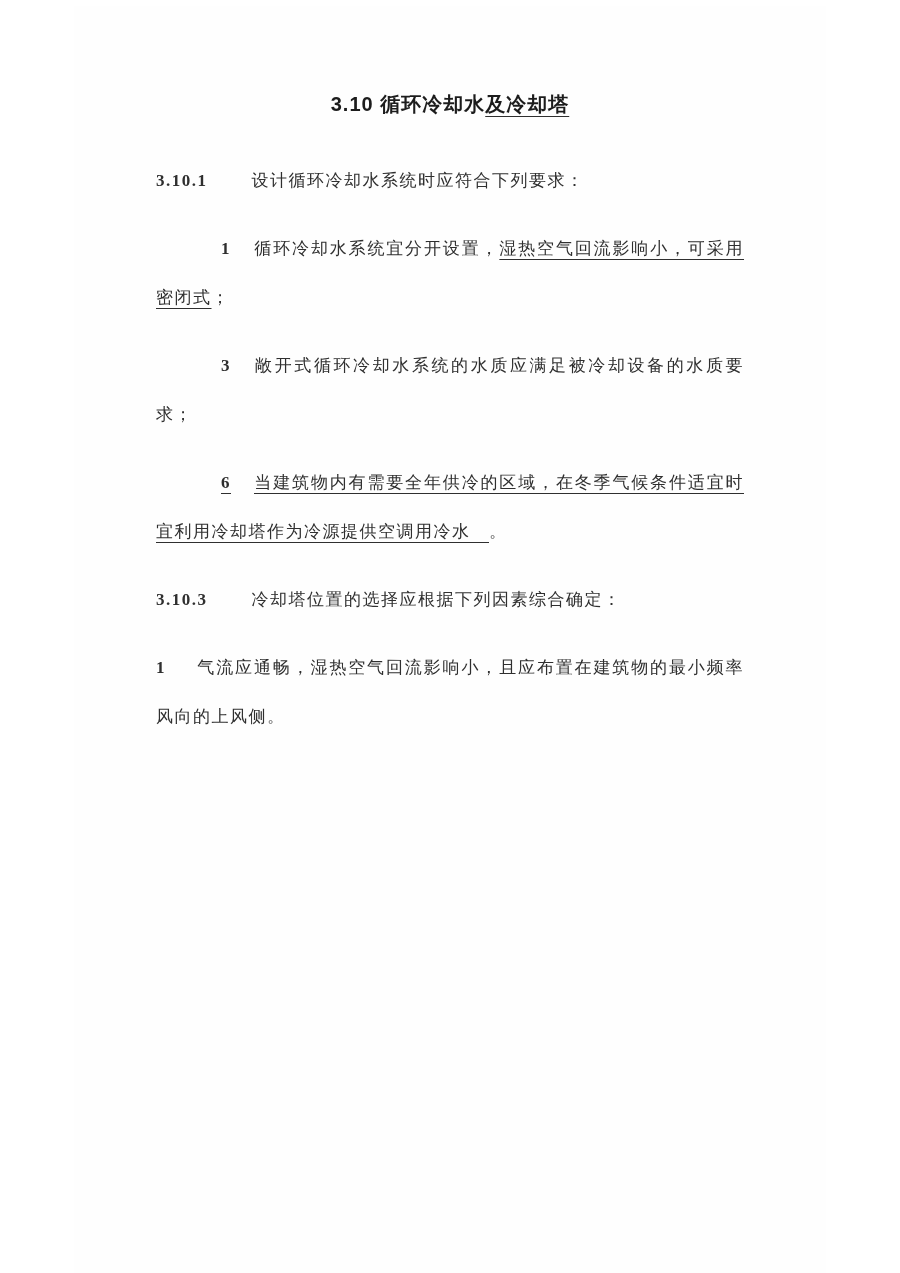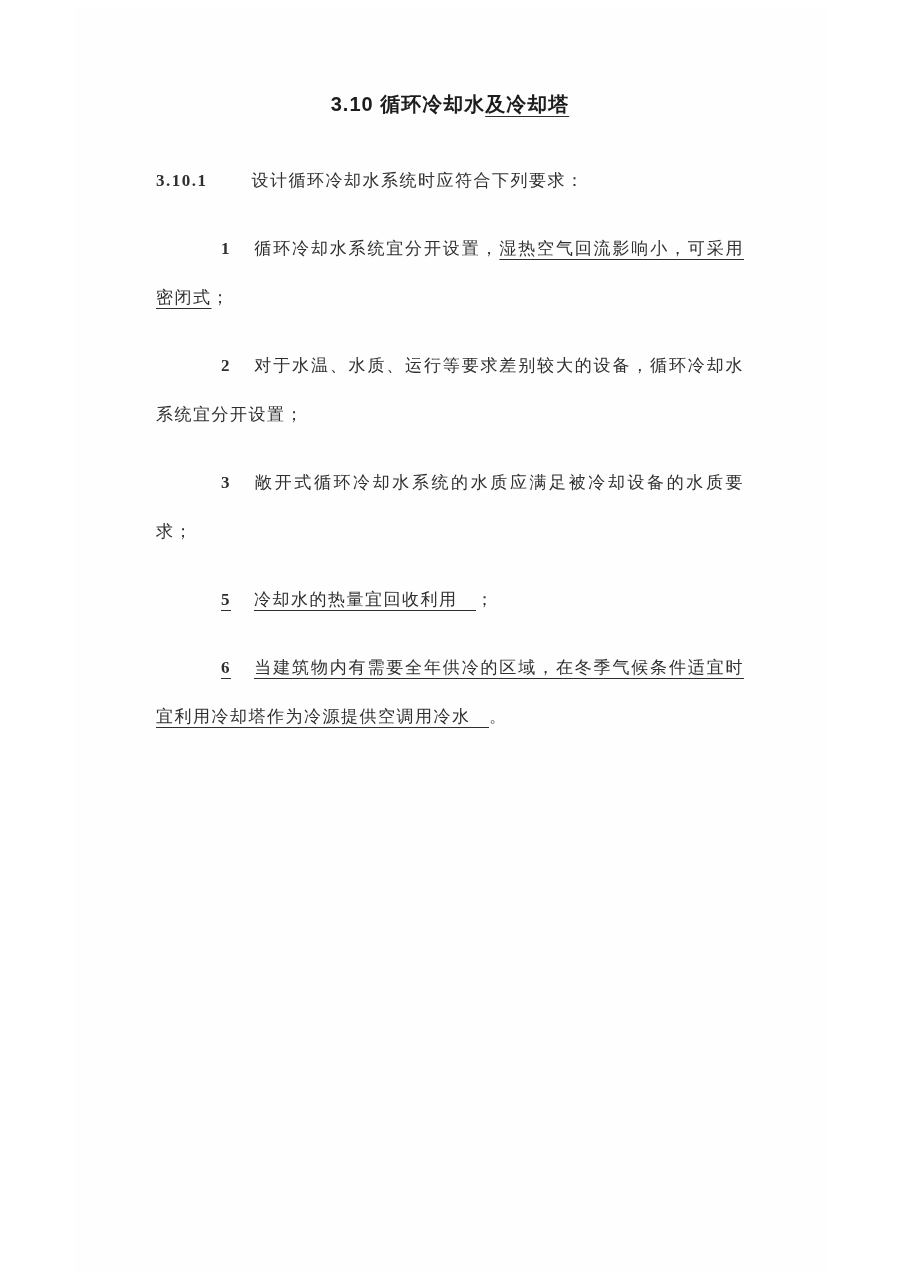--- a/index.html
+++ b/index.html
@@ -52,18 +52,18 @@
   }
 </style>
 </head>
 <body>
 
 <div class="page">
   <h1 class="doc-title"><span>3.10 循环冷却水</span><span class="u">及冷却塔</span></h1>
   <div class="doc-body">
       <p class="block section"><span class="num">3.10.1</span><span>设计循环冷却水系统时应符合下列要求：</span></p>
       <p class="block item-indented"><span class="num">1</span><span>循环冷却水系统宜分开设置，</span><span class="u">湿热空气回流影响小，可采用密闭式</span><span>；</span></p>
-      <p class="block item-indented"><span class="num">2</span><span>对于水温、水质、运行等要求差别较大的设备，循环冷却水系统宜分开设置；</span></p>
       <p class="block item-indented"><span class="num">3</span><span>敞开式循环冷却水系统的水质应满足被冷却设备的水质要求；</span></p>
-      <p class="block item-indented"><span class="num u">5</span><span class="u">冷却水的热量宜回收利用　</span><span>；</span></p>
       <p class="block item-indented"><span class="num u">6</span><span class="u">当建筑物内有需要全年供冷的区域，在冬季气候条件适宜时宜利用冷却塔作为冷源提供空调用冷水　</span><span>。</span></p>
+      <p class="block section"><span class="num">3.10.3</span><span>冷却塔位置的选择应根据下列因素综合确定：</span></p>
+      <p class="block item-flush"><span class="num">1</span><span>气流应通畅，湿热空气回流影响小，且应布置在建筑物的最小频率风向的上风侧。</span></p>
     </div>
 </div>
 
 </body></html>

